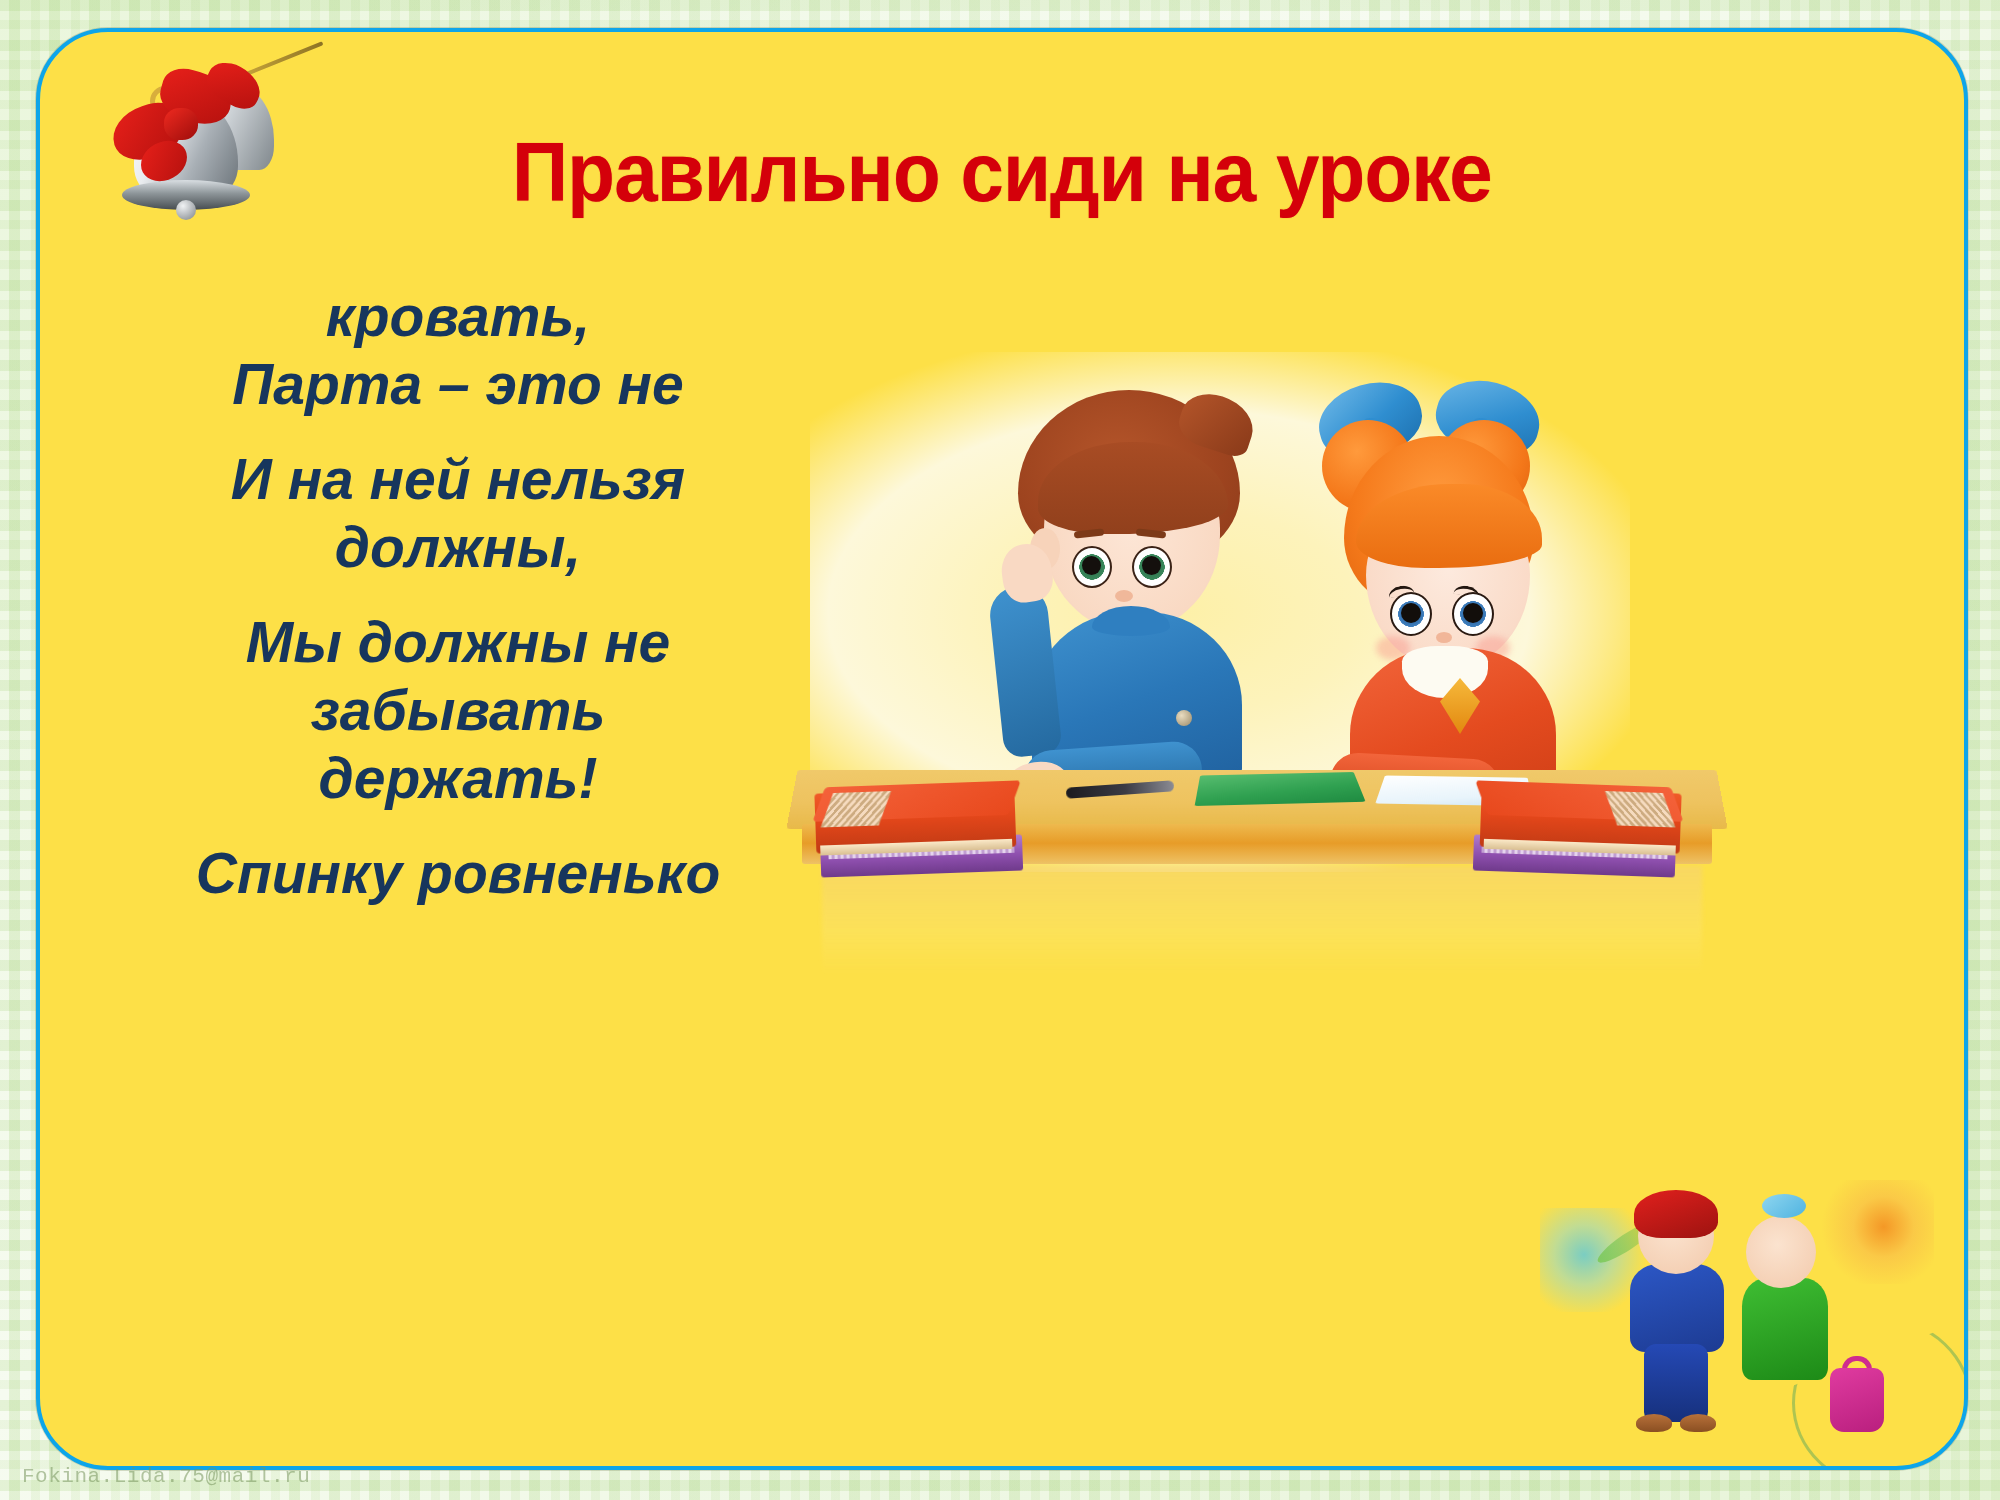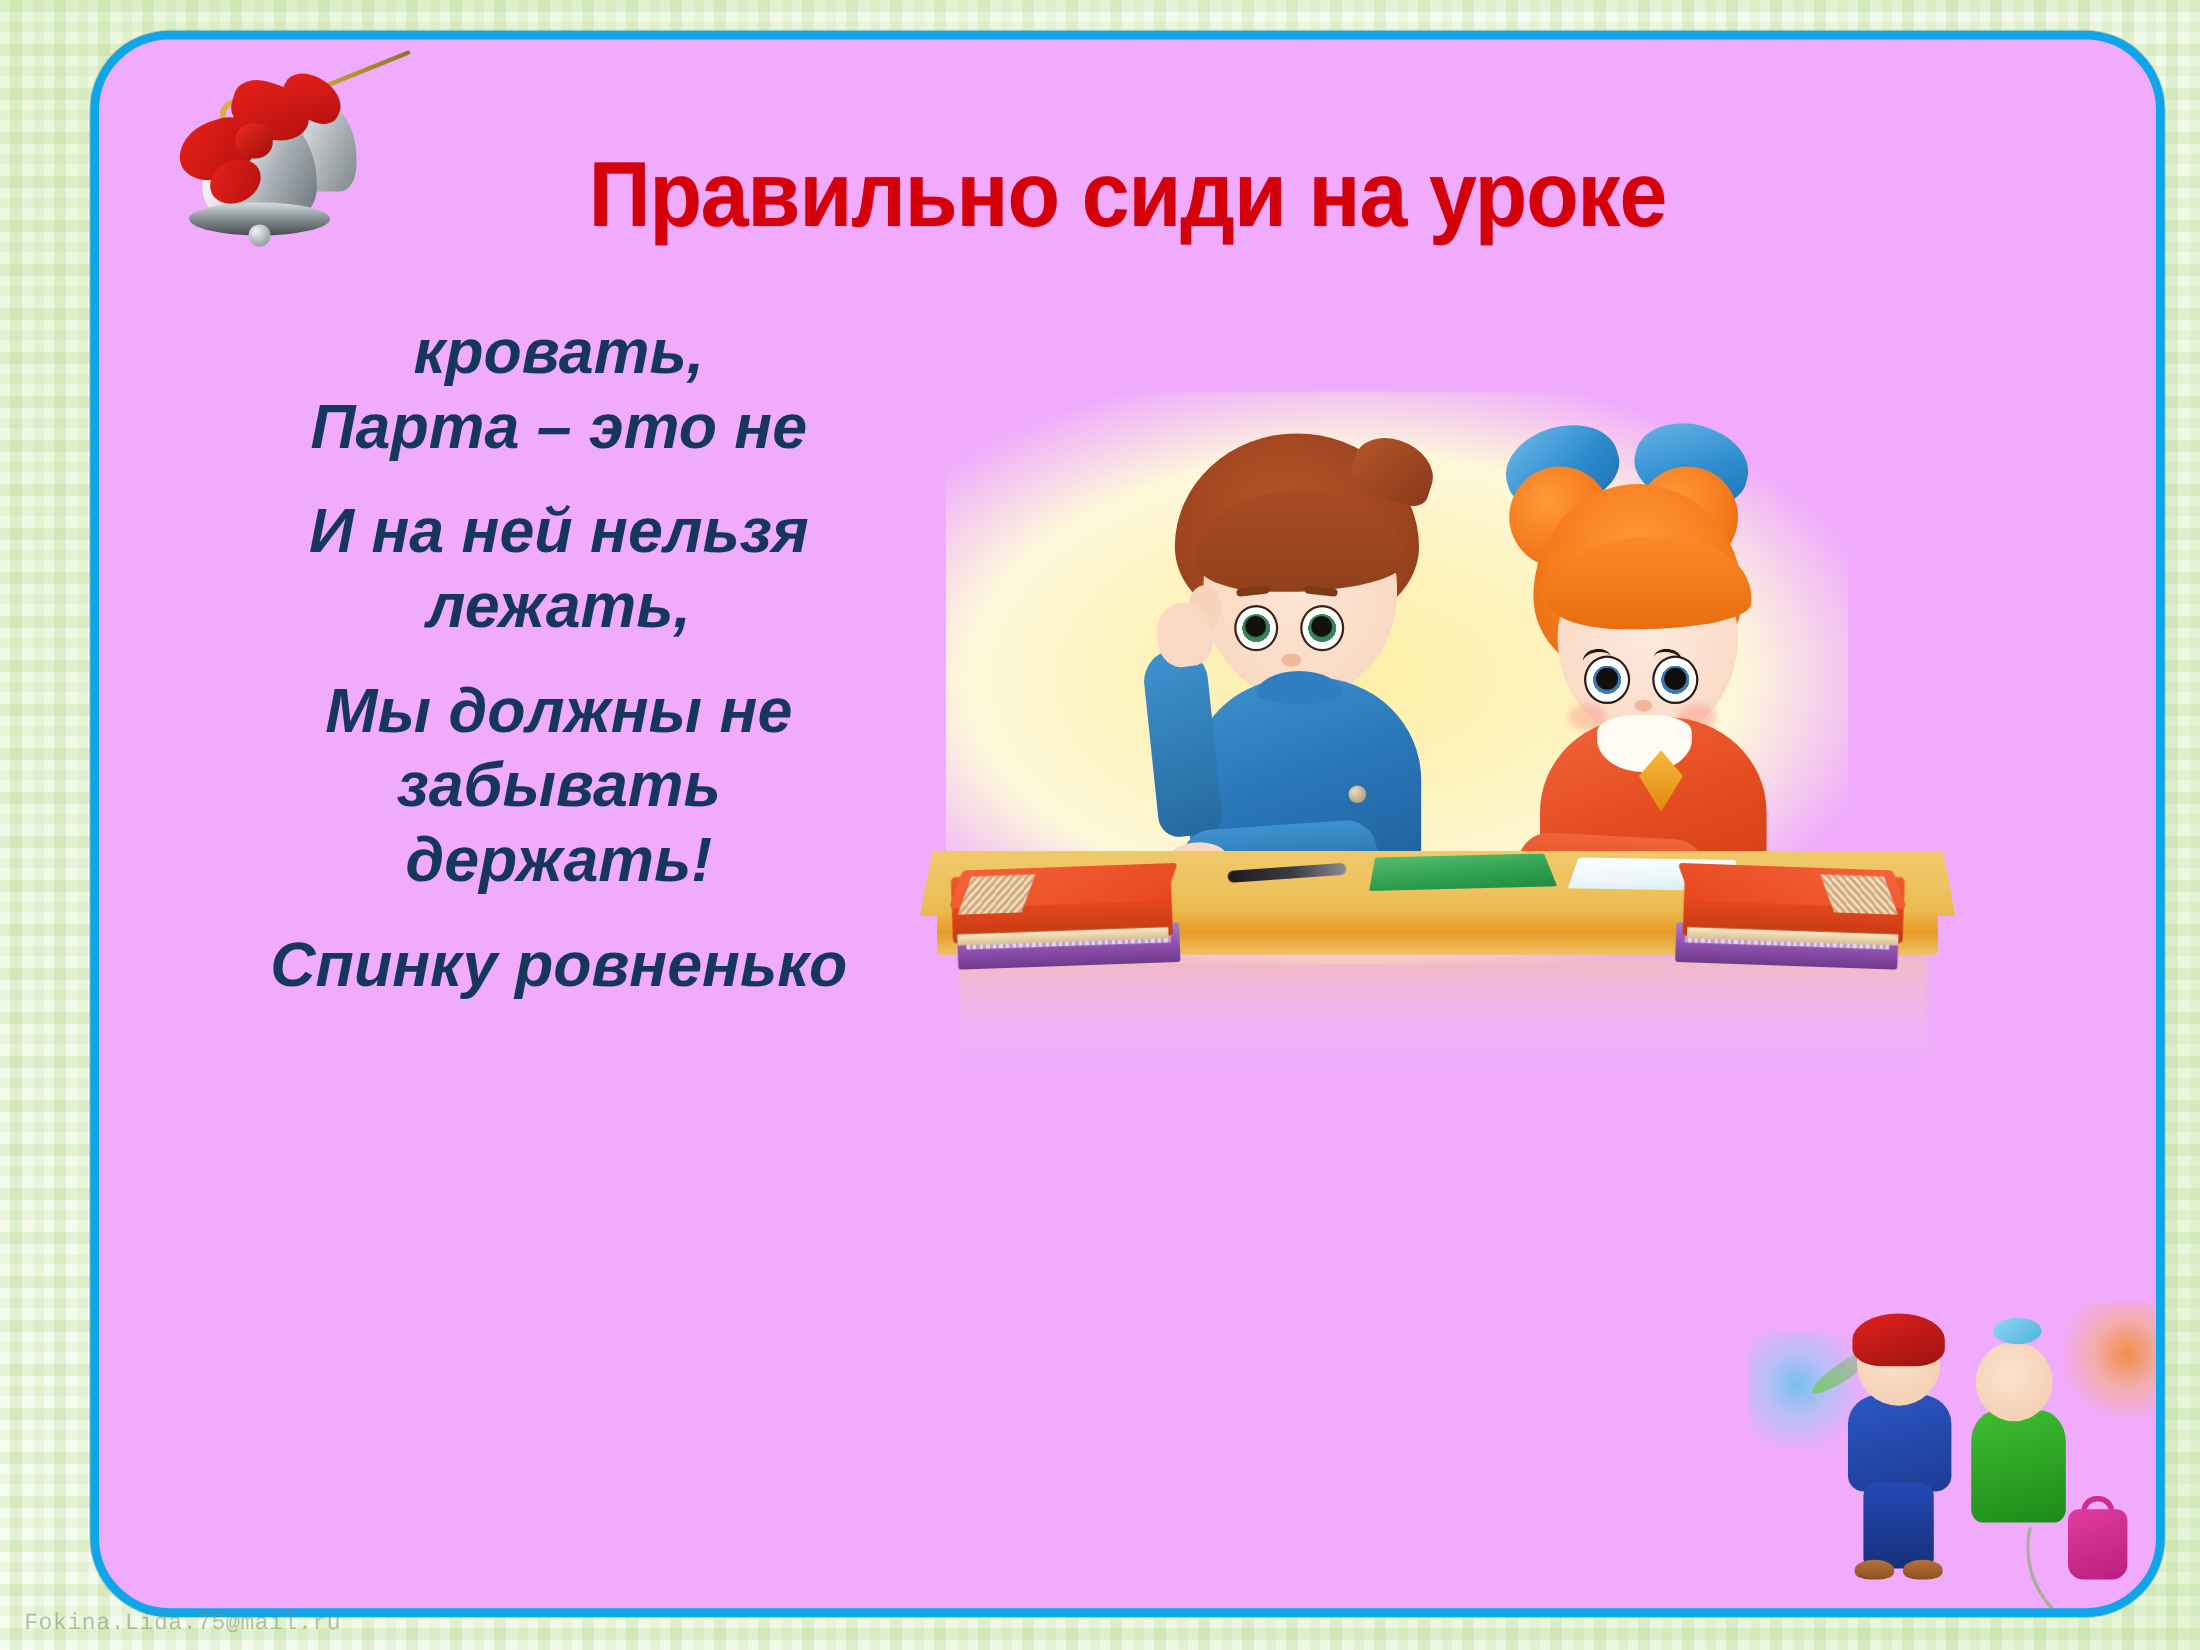--- a/index.html
+++ b/index.html
@@ -29,26 +29,25 @@
   }
   #background-vignette{
     position:absolute; inset:0;
     background:radial-gradient(ellipse at 50% 45%, rgba(255,255,255,0.55) 0%, rgba(255,255,255,0.0) 70%);
   }
 
   
   #card{
     position:absolute;
     left:36px; top:28px; right:32px; bottom:30px;
-    background:#f0abfc;
-    border:8px solid #0ea5e9;
+    background:#fde047;
+    border:4px solid #0ea5e9;
     border-radius:72px;
     box-shadow:0 0 0 1px rgba(140,155,116,.35);
     overflow:hidden;
-    margin-left:46px;
   }
 
   
   #title{
     position:absolute;
     left:0; right:0; top:98px;
     text-align:center;
     color:#d4000a;
     font-size:84px;
     font-weight:bold;
@@ -392,21 +391,21 @@
 <div id="background-vignette"></div>
 
 <div id="card">
 
   <div id="title">Правильно сиди на уроке</div>
 
   <div id="poem">
     <span class="poem-line">кровать,</span>
     <span class="poem-line">Парта – это не</span>
     <span class="poem-line gap">И на ней нельзя</span>
-    <span class="poem-line">лежать,</span>
+    <span class="poem-line">должны,</span>
     <span class="poem-line gap">Мы должны не</span>
     <span class="poem-line">забывать</span>
     <span class="poem-line">держать!</span>
     <span class="poem-line gap">Спинку ровненько</span>
   </div>
 
   <div id="illustration">
     <div id="sun-glow"></div>
 
     <div id="boy">

